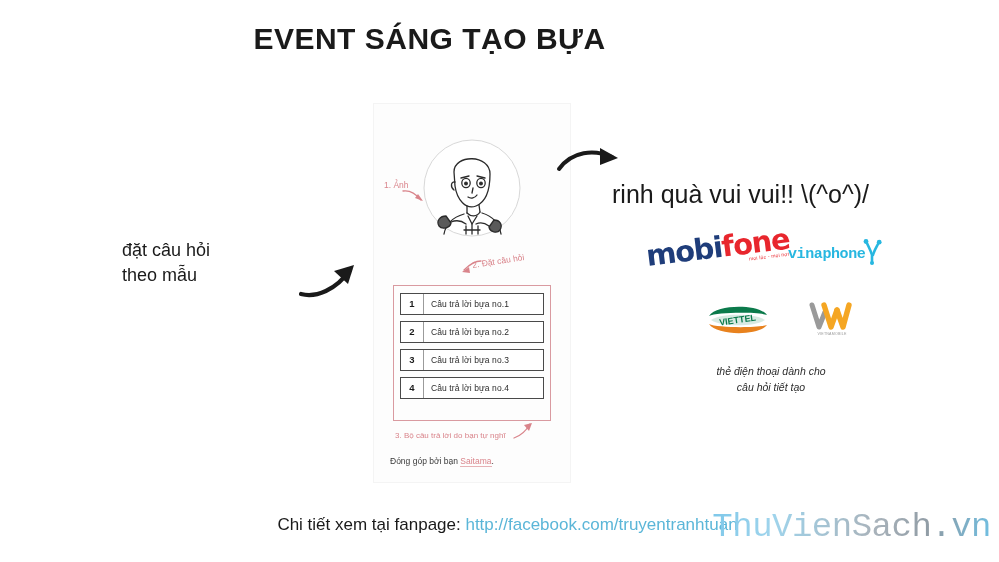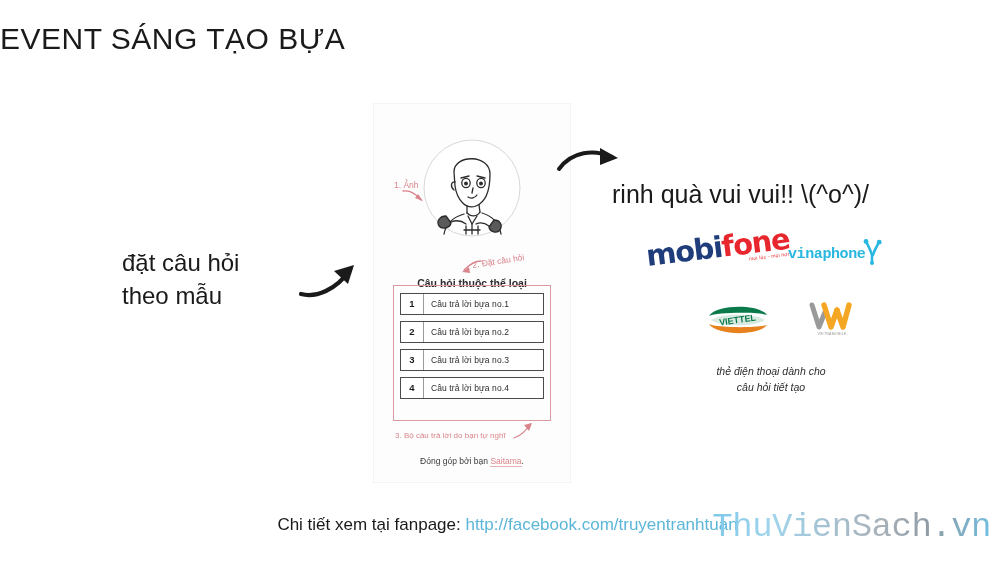--- a/index.html
+++ b/index.html
@@ -15,35 +15,35 @@
     font-family: "Liberation Sans", sans-serif;
     color: #231f20;
   }
 
   
   .slide-title {
     position: absolute;
     top: 22px;
     left: 0;
     width: 859px;
-    text-align: left;
+    text-align: center;
     font-size: 30px;
-    font-weight: 400;
+    font-weight: 700;
     letter-spacing: 0.5px;
     color: #1a1a1a;
     white-space: nowrap;
   }
 
   
   .left-caption {
     position: absolute;
     left: 122px;
-    top: 246px;
+    top: 238px;
     width: 200px;
-    font-size: 24px;
+    font-size: 18px;
     line-height: 1.38;
     color: #1a1a1a;
   }
   .left-caption .l1 { display: block; text-align: left; }
   .left-caption .l2 { display: block; text-align: left; }
 
   
   .right-caption {
     position: absolute;
     left: 612px;
@@ -92,21 +92,21 @@
   }
   .avatar-wrap svg { display: block; }
 
   
   .step-label {
     position: absolute;
     font-size: 8.5px;
     color: #d9848b;
     white-space: nowrap;
   }
-  .step-1 { left: 20px; top: 76px; }
+  .step-1 { left: 10px; top: 76px; }
   .step-2 { left: 98px; top: 152px; transform: rotate(-9deg); }
   .step-3 {
     left: 21px; top: 327px;
     font-size: 8px;
   }
 
   .mini-arrow { position: absolute; }
   .mini-arrow-1 { left: 28px; top: 84px; }
   .mini-arrow-2 { left: 86px; top: 155px; }
   .mini-arrow-3 { left: 138px; top: 318px; }
@@ -157,23 +157,22 @@
     padding-left: 7px;
     font-size: 8.5px;
     color: #2b2b2b;
     letter-spacing: 0.1px;
     text-align: center;
   }
 
   .card-credit {
     position: absolute;
     top: 352px;
-    left: 0;
+    left: 16px;
     width: 196px;
-    text-align: center;
     font-size: 8.5px;
     color: #3a3a3a;
   }
   .card-credit .name {
     color: #d9848b;
     border-bottom: 1px solid #e6b2b6;
   }
 
   
   .logos { position: absolute; left: 648px; top: 234px; width: 240px; height: 120px; }
@@ -333,24 +332,20 @@
   </div>
 
   <div class="step-label step-2">2. Đặt câu hỏi</div>
   <div class="mini-arrow mini-arrow-2">
     <svg width="22" height="16" viewBox="0 0 22 16">
       <path d="M21 2 C 15 2, 9 6, 4 11" stroke="#d9848b" stroke-width="1.3" fill="none" stroke-linecap="round"></path>
       <path d="M9 8 L 2 13 L 10 14 Z" fill="#d9848b"></path>
     </svg>
   </div>
 
-  <div class="card-question">
-    <span>Câu hỏi thuộc thể loại</span><br>
-    <span>bựa lòi tòi phòi</span>
-  </div>
 
   <div class="answers-box">
     <div class="answer-row">
       <div class="answer-num">1</div>
       <div class="answer-text">Câu trả lời bựa no.1</div>
     </div>
     <div class="answer-row">
       <div class="answer-num">2</div>
       <div class="answer-text">Câu trả lời bựa no.2</div>
     </div>

